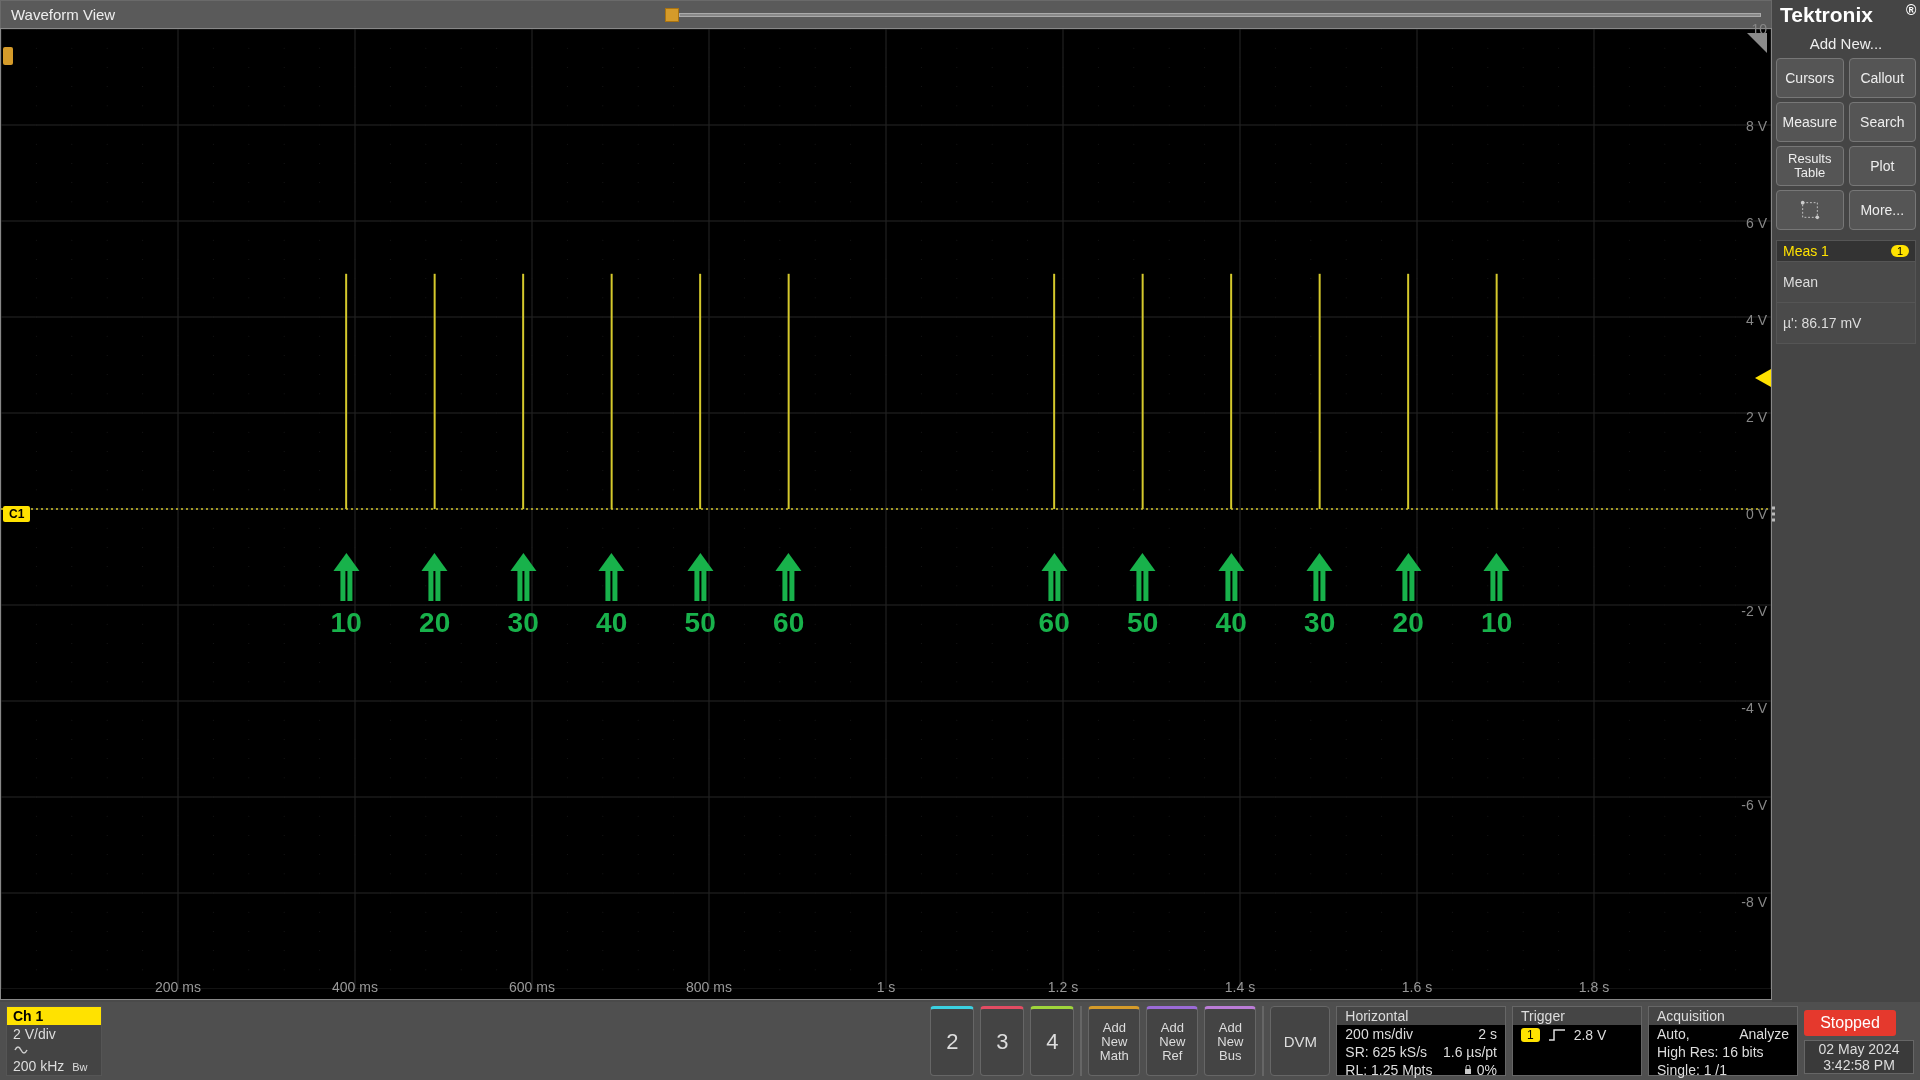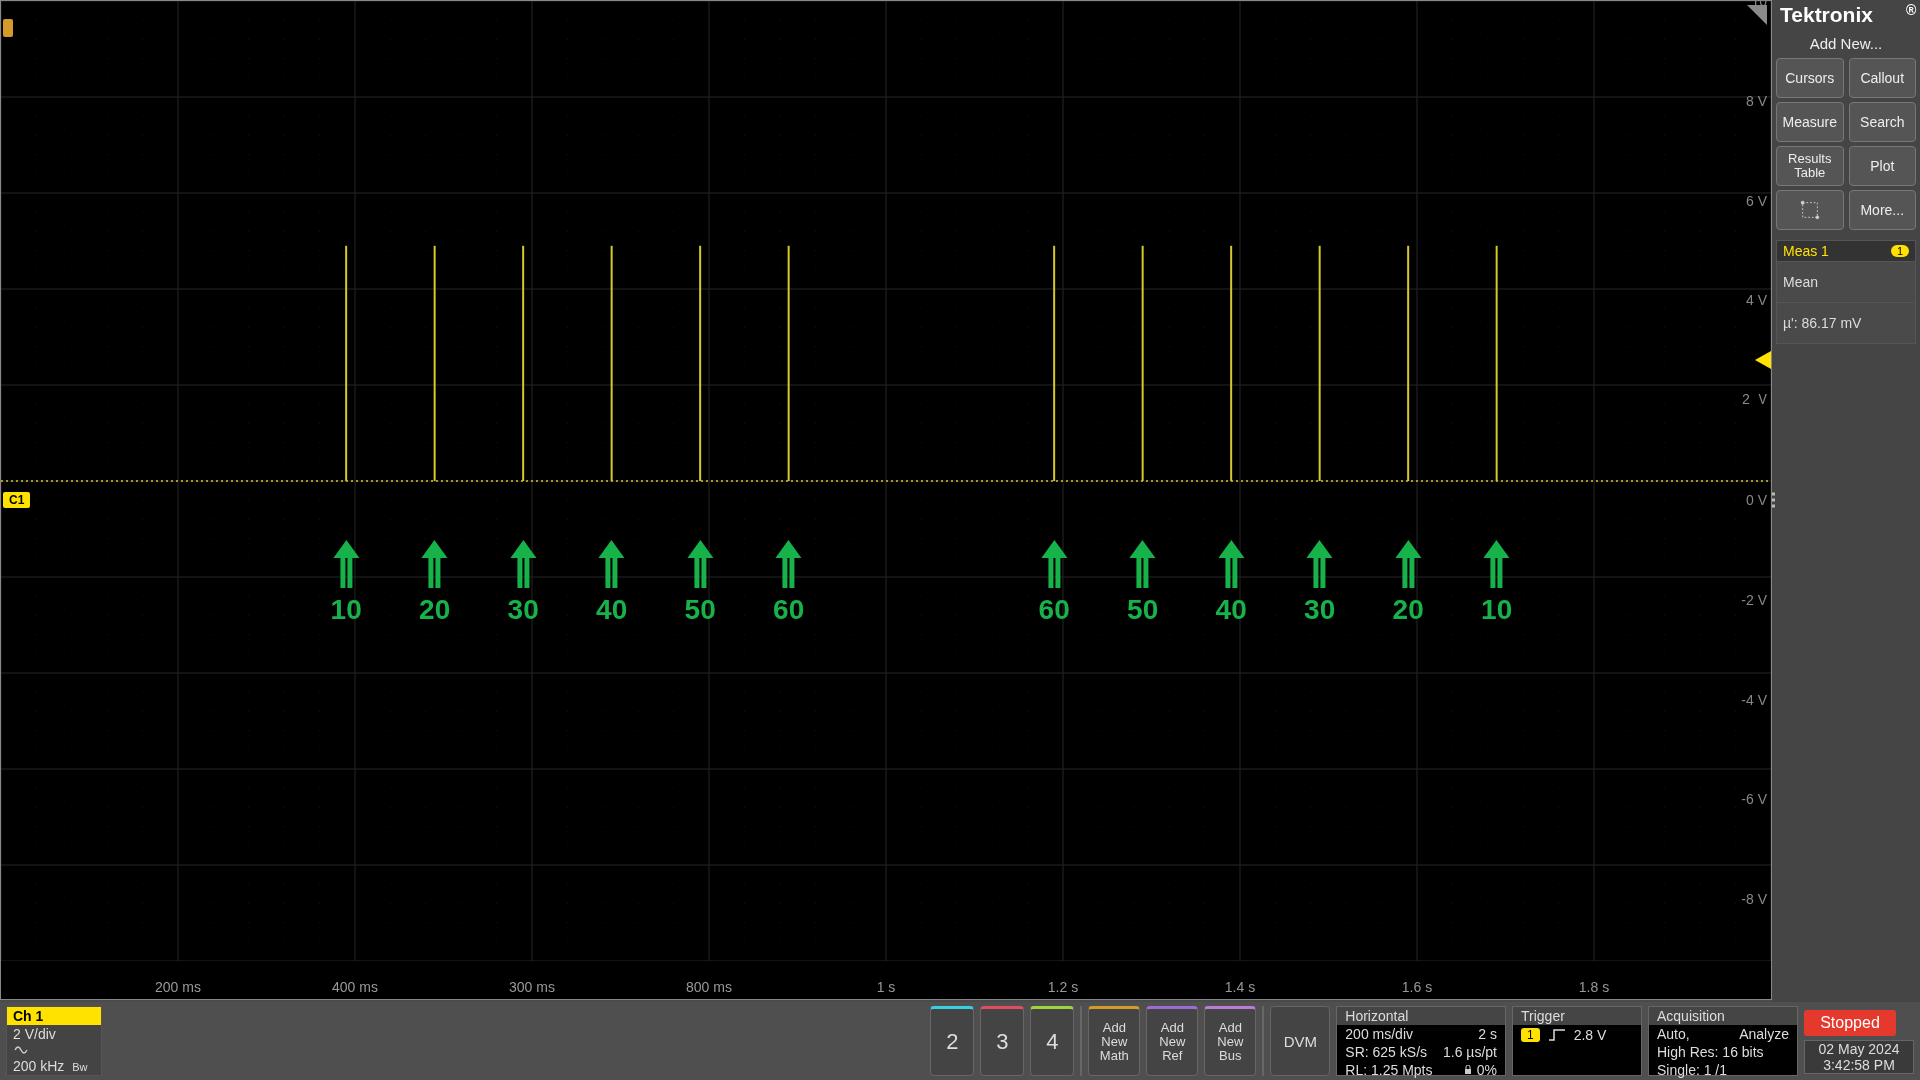--- a/index.html
+++ b/index.html
@@ -80,20 +80,27 @@
 </style>
 </head>
 <body>
 
 <div class="app">
 
 
   <div class="mainrow">
 
     <div class="wave-pane">
+      <div class="wave-title">
+        <span class="txt">Waveform View</span>
+        <div class="timeline">
+          <div class="marker" style="margin-left:33%"></div>
+          <div class="bar"></div>
+        </div>
+      </div>
 
       <div class="wave-canvas" id="wc">
         <svg class="wave-svg" id="wsvg" viewBox="0 0 1770 960" preserveAspectRatio="none">
             <line x1="0" y1="0" x2="0" y2="960" stroke="#262626" stroke-width="1"></line>
             <line x1="177" y1="0" x2="177" y2="960" stroke="#262626" stroke-width="1"></line>
             <line x1="354" y1="0" x2="354" y2="960" stroke="#262626" stroke-width="1"></line>
             <line x1="531" y1="0" x2="531" y2="960" stroke="#262626" stroke-width="1"></line>
             <line x1="708" y1="0" x2="708" y2="960" stroke="#262626" stroke-width="1"></line>
             <line x1="885" y1="0" x2="885" y2="960" stroke="#262626" stroke-width="1"></line>
             <line x1="1062" y1="0" x2="1062" y2="960" stroke="#262626" stroke-width="1"></line>
@@ -2630,29 +2637,29 @@
         <div class="corner-tag"></div>
         <div class="dots-handle">
             <i></i>
             <i></i>
             <i></i>
           </div>
       <div class="vgrid-label" style="top: 0%;">10</div>
           <div class="vgrid-label" style="top: 10%;">8 V</div>
           <div class="vgrid-label" style="top: 20%;">6 V</div>
           <div class="vgrid-label" style="top: 30%;">4 V</div>
-          <div class="vgrid-label" style="top: 40%; font-family: Liberation Mono, monospace;">2 V</div>
+          <div class="vgrid-label" style="top: 40%;">2 V</div>
           <div class="vgrid-label" style="top: 60%;">-2 V</div>
           <div class="vgrid-label" style="top: 70%;">-4 V</div>
           <div class="vgrid-label" style="top: 80%;">-6 V</div>
           <div class="vgrid-label" style="top: 90%;">-8 V</div>
           <div class="vgrid-label" style="top: 50%; right: 4px;">0 V</div>
           <div class="xgrid-label" style="left: 10%;">200 ms</div>
           <div class="xgrid-label" style="left: 20%;">400 ms</div>
-          <div class="xgrid-label" style="left: 30%;">300 ms</div>
+          <div class="xgrid-label" style="left: 30%;">600 ms</div>
           <div class="xgrid-label" style="left: 40%;">800 ms</div>
           <div class="xgrid-label" style="left: 50%;">1 s</div>
           <div class="xgrid-label" style="left: 60%;">1.2 s</div>
           <div class="xgrid-label" style="left: 70%;">1.4 s</div>
           <div class="xgrid-label" style="left: 80%;">1.6 s</div>
           <div class="xgrid-label" style="left: 90%; text-align: center;">1.8 s</div>
           <div class="ch-badge" style="top: 50%;">C1</div>
           <div class="trg-arrow" style="top: 36%;"></div>
           <div class="annot" style="left: 19.5%; top: 54%; transform: translateX(-50%);">
             <div class="arrow-up"></div>

